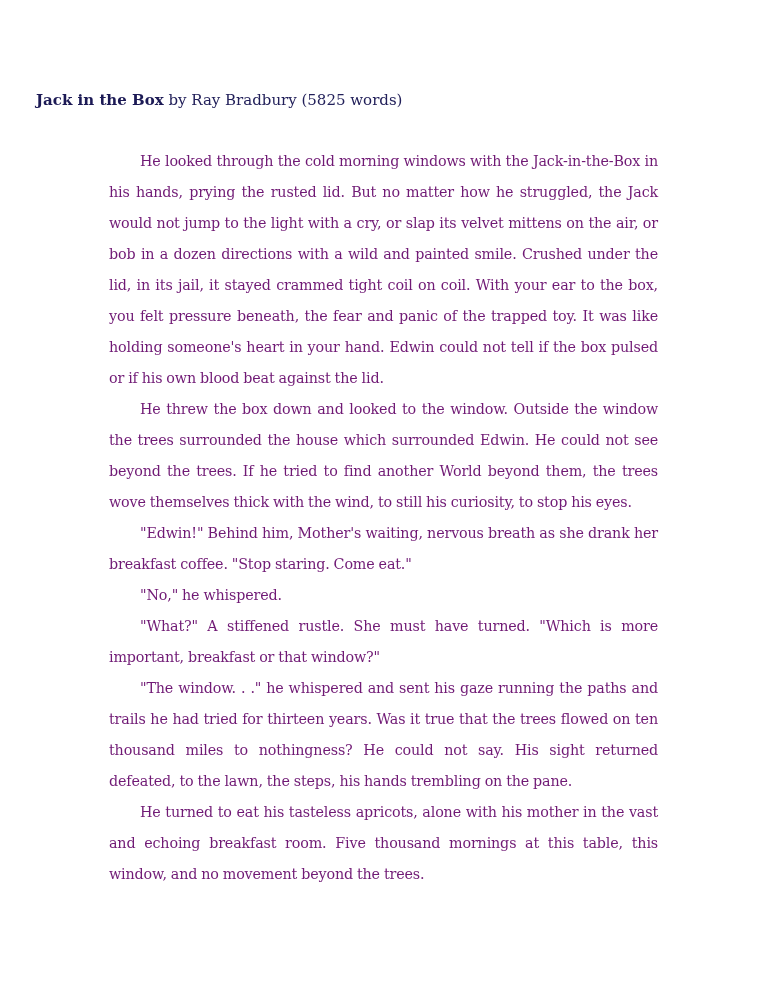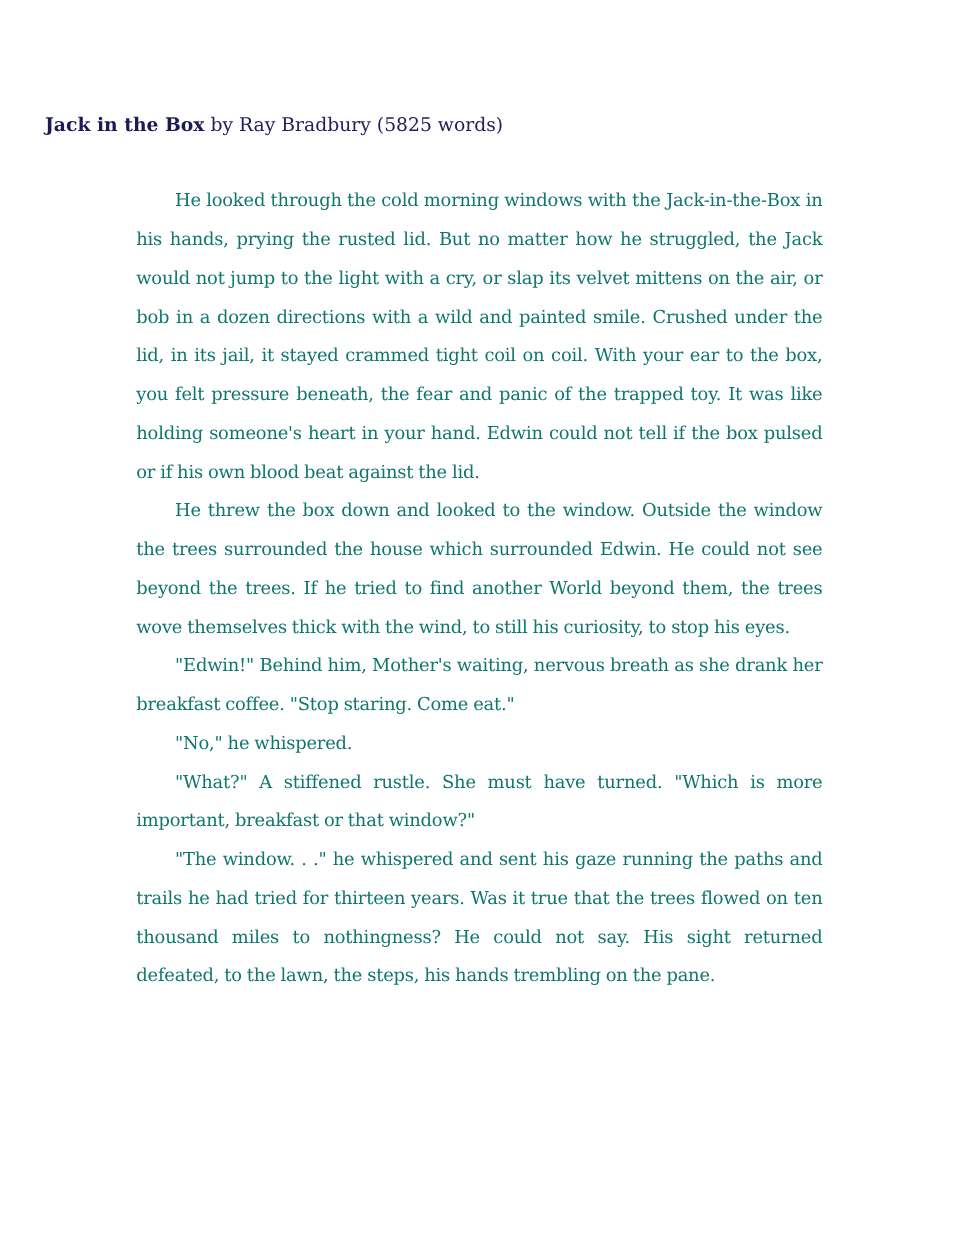--- a/index.html
+++ b/index.html
@@ -37,21 +37,21 @@
       font-weight: bold;
       color: #1c1a55;
     }
     .body-text {
       position: absolute;
       left: 109px;
       top: 146px;
       width: 549px;
       font-size: 14.3px;
       line-height: 31px;
-      color: #0f766e;
+      color: #701a75;
     }
     .para {
       margin: 0;
       text-align: justify;
       text-indent: 31px;
       letter-spacing: -0.15px;
       word-spacing: -0.4px;
     }
   </style>
 </head>
@@ -62,14 +62,15 @@
     <span class="title-bold">Jack in the Box</span><span> by Ray Bradbury (5825 words)</span>
   </div>
 
   <div class="body-text">
     <p class="para">He looked through the cold morning windows with the Jack-in-the-Box in his hands, prying the rusted lid. But no matter how he struggled, the Jack would not jump to the light with a cry, or slap its velvet mittens on the air, or bob in a dozen directions with a wild and painted smile. Crushed under the lid, in its jail, it stayed crammed tight coil on coil. With your ear to the box, you felt pressure beneath, the fear and panic of the trapped toy. It was like holding someone's heart in your hand. Edwin could not tell if the box pulsed or if his own blood beat against the lid.</p>
     <p class="para">He threw the box down and looked to the window. Outside the window the trees surrounded the house which surrounded Edwin. He could not see beyond the trees. If he tried to find another World beyond them, the trees wove themselves thick with the wind, to still his curiosity, to stop his eyes.</p>
     <p class="para">"Edwin!" Behind him, Mother's waiting, nervous breath as she drank her breakfast coffee. "Stop staring. Come eat."</p>
     <p class="para">"No," he whispered.</p>
     <p class="para">"What?" A stiffened rustle. She must have turned. "Which is more important, breakfast or that window?"</p>
     <p class="para">"The window. . ." he whispered and sent his gaze running the paths and trails he had tried for thirteen years. Was it true that the trees flowed on ten thousand miles to nothingness? He could not say. His sight returned defeated, to the lawn, the steps, his hands trembling on the pane.</p>
+    <p class="para">He turned to eat his tasteless apricots, alone with his mother in the vast and echoing breakfast room. Five thousand mornings at this table, this window, and no movement beyond the trees.</p>
   </div>
 </div>
 
 </body></html>

